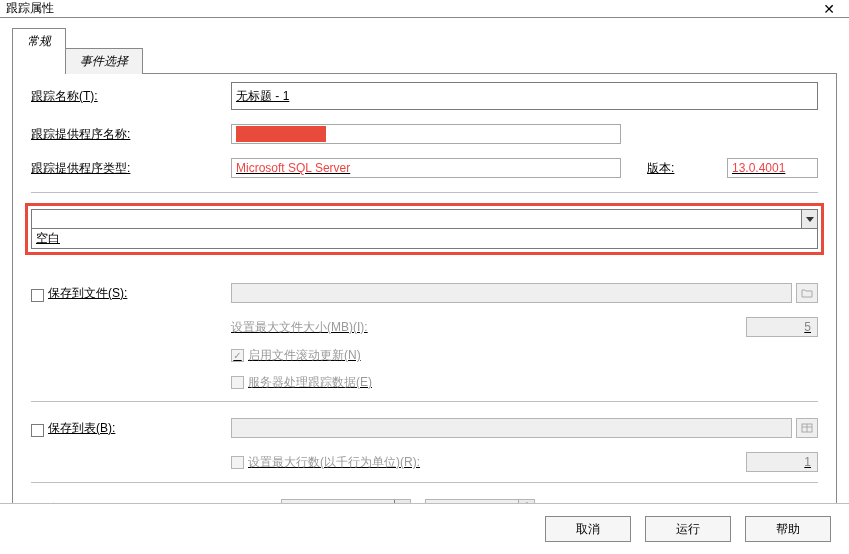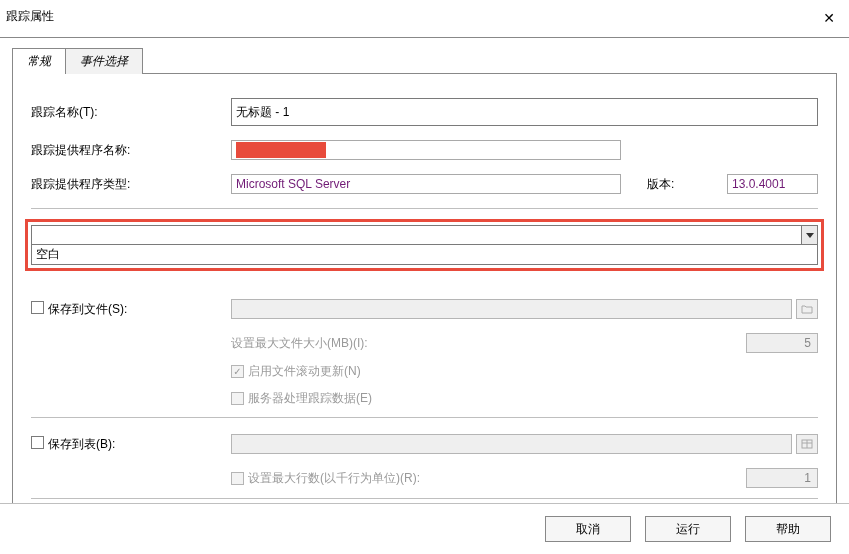--- a/index.html
+++ b/index.html
@@ -7,24 +7,25 @@
     margin: 0;
     font-family: "Microsoft YaHei", "SimSun", Tahoma, sans-serif;
     font-size: 12px;
     background: #fff;
     color: #000;
     width: 849px;
     height: 554px;
     overflow: hidden;
   }
   .titlebar {
-    height: 38px;
+    height: 18px;
     border-bottom: 1px solid #888;
     display: flex;
-    padding: 8px 6px;
+    align-items: center;
+    padding: 0 6px;
     background: #fff;
   }
   .titlebar .title { flex: 1; }
   .titlebar .close {
     width: 28px; height: 20px;
     display: flex; align-items: center; justify-content: center;
     font-size: 14px;
   }
   .tabs {
     display: flex;
@@ -37,28 +38,30 @@
     border: 1px solid #888;
     border-bottom: none;
     background: #fff;
     margin-right: 0;
     position: relative;
     z-index: 1;
   }
   .tab.inactive {
     background: #f2f2f2;
     border-left: none;
+    margin-top: 20px;
   }
   .tab-panel {
     border: 1px solid #888;
     margin: 0 12px 0 12px;
-    padding: 24px 18px 14px 18px;
+    padding: 8px 18px 14px 18px;
     position: relative;
     top: -1px;
     height: 454px;
+    text-decoration: underline;
   }
   .row {
     display: flex;
     align-items: center;
     margin-bottom: 14px;
   }
   .label-col {
     width: 200px;
     flex-shrink: 0;
   }
@@ -76,39 +79,39 @@
     background: #fff;
   }
   .readonly-box {
     border: 1px solid #a9a9a9;
     height: 20px;
     padding: 1px 4px;
     font-size: 12px;
     background: #fff;
     display: flex;
     align-items: center;
-    color: #701a75;
+    color: #ef4444;
   }
   .disabled-box {
     border: 1px solid #b5b5b5;
     height: 20px;
     padding: 1px 4px;
     background: #efefef;
     color: #888;
     display: flex;
     align-items: center;
   }
   .hr {
     border: none;
     border-top: 1px solid #bfbfbf;
     margin: 8px 0 16px 0;
   }
   .checkbox-row {
     display: flex;
-    align-items: flex-start;
+    align-items: flex-end;
     gap: 4px;
   }
   .checkbox {
     width: 13px; height: 13px;
     border: 1px solid #7a7a7a;
     background: #fff;
     display: inline-flex;
     align-items: center;
     justify-content: center;
     font-size: 10px;

